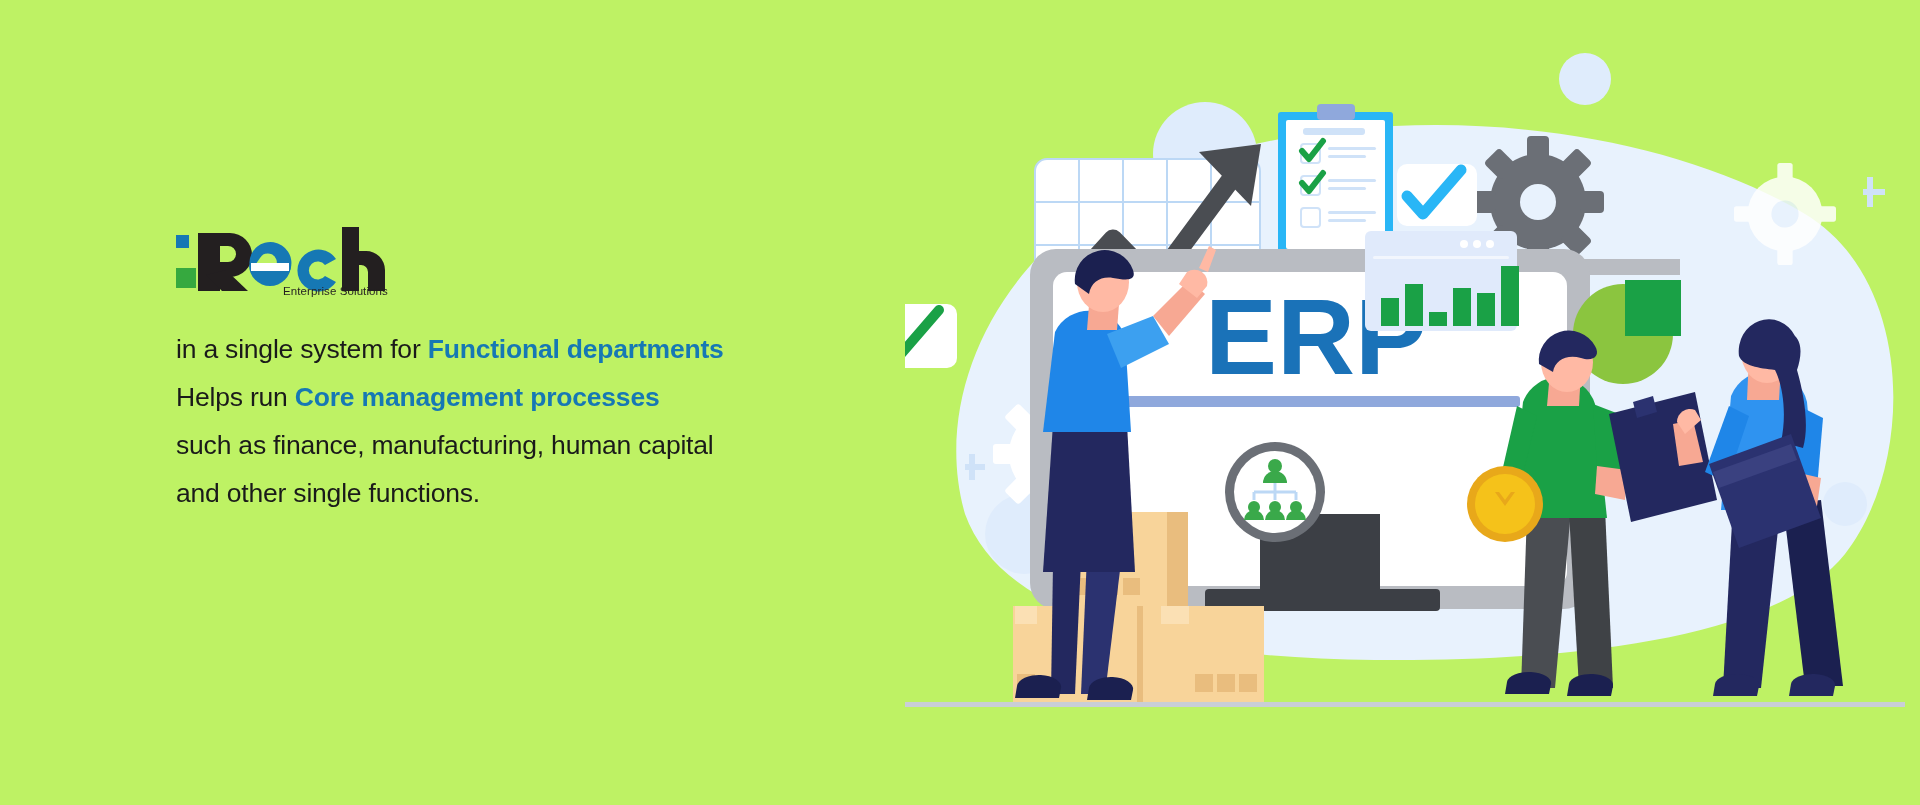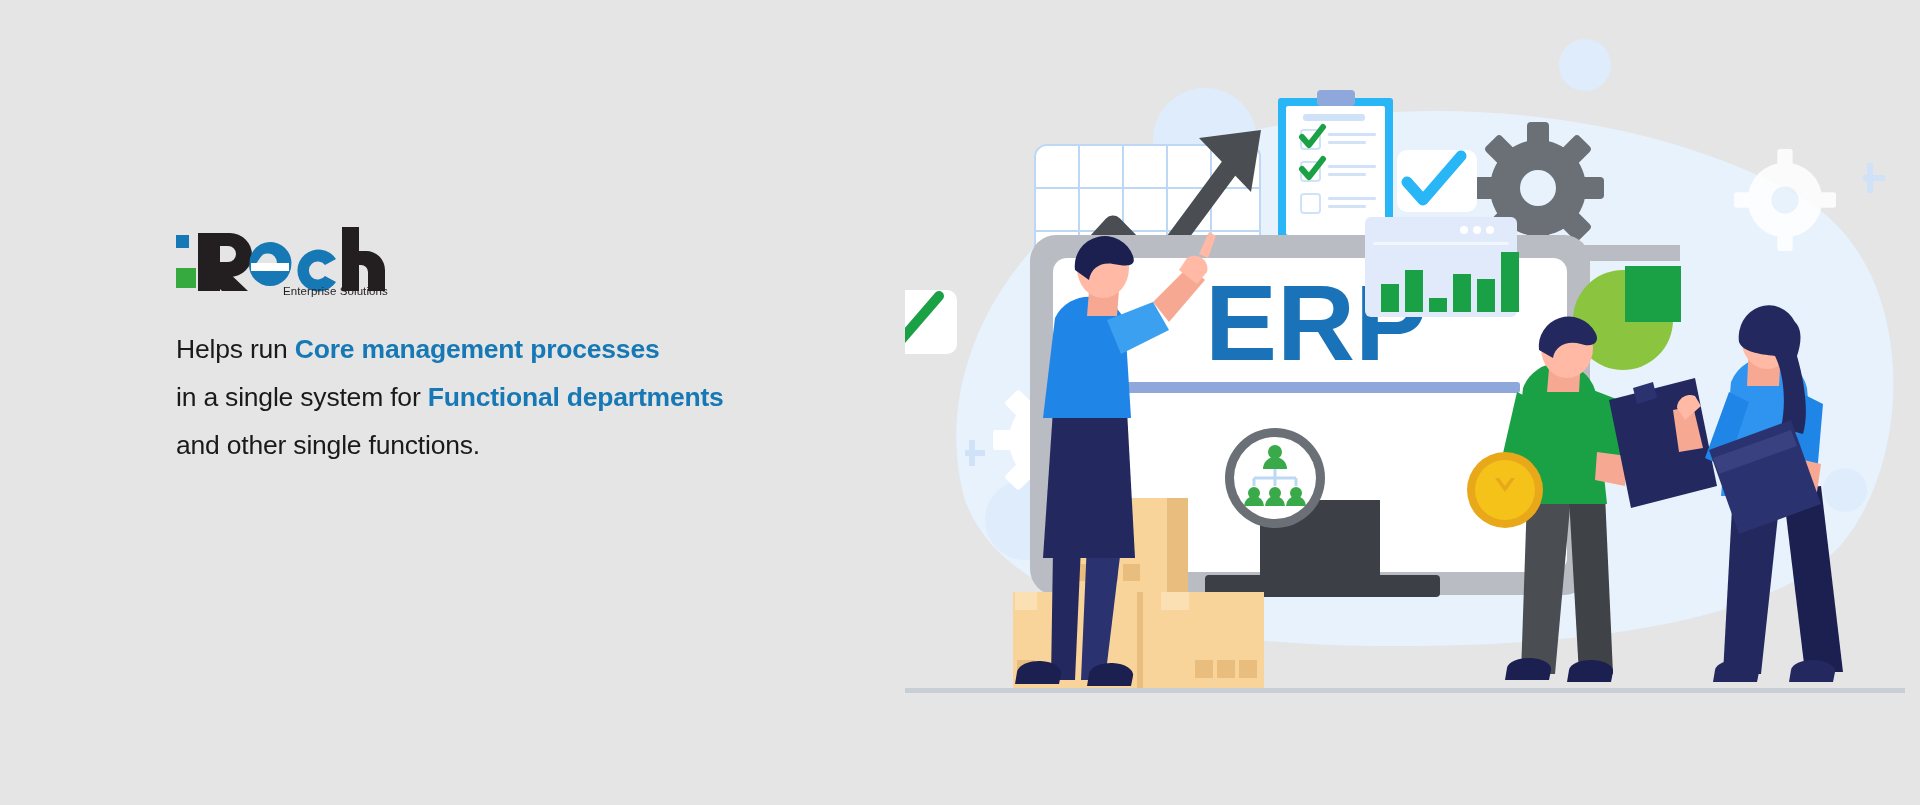--- a/index.html
+++ b/index.html
@@ -1,19 +1,19 @@
 <!DOCTYPE html>
 <html><head>
 <meta charset="utf-8">
 <style>
   * { margin:0; padding:0; box-sizing:border-box; }
   html,body { width:1920px; height:805px; background:#ffffff; overflow:hidden; }
   body { font-family:"Liberation Sans", sans-serif; }
 
-  .stage { position:relative; width:1920px; height:805px; background:#e5e5e5; }
+  .stage { position:relative; width:1920px; height:805px; background:#bef264; }
 
   
   .left-col { position:absolute; left:176px; top:225px; width:700px; }
 
   .logo-wrap { position:relative; width:215px; height:78px; }
   .logo-svg { display:block; }
   .logo-tagline {
     position:absolute; left:107px; top:60px;
     font-size:11.5px; letter-spacing:.1px; color:#231f20;
     font-family:"Liberation Sans", sans-serif; white-space:nowrap;
@@ -23,21 +23,21 @@
   .copy p {
     font-size:26.5px;
     line-height:48px;
     color:#1a1a1a;
     letter-spacing:-0.2px;
     font-family:"Liberation Sans", sans-serif;
   }
   .hl { color:#1678b4; font-weight:bold; }
 
   
-  .art { position:absolute; left:905px; top:20px; width:1000px; height:680px;text-align:right; }
+  .art { position:absolute; left:905px; top:34px; width:1000px; height:680px;text-align:right; }
   .art svg { display:block; width:1000px; height:680px; }
 </style>
 </head>
 <body>
 
 <div class="stage">
 
   <div class="left-col">
 
     <div class="logo-wrap">
@@ -64,22 +64,23 @@
 
         <g fill="#231f20">
           <rect x="166" y="2" width="17" height="64"></rect>
           <path d="M178 26 h12 a19 19 0 0 1 19 19 v21 h-17 v-19 a7 7 0 0 0 -7 -7 h-7 z"></path>
         </g>
       </svg>
       <div class="logo-tagline">Enterprise Solutions</div>
     </div>
 
     <div class="copy">
+      <p><span>in a single system for </span><span class="hl">Functional departments</span></p>
       <p><span>Helps run </span><span class="hl">Core management processes</span></p>
-      <p><span>in a single system for </span><span class="hl">Functional departments</span></p>
+      <p>such as finance, manufacturing, human capital</p>
       <p>and other single functions.</p>
     </div>
   </div>
 
   <div class="art">
     <svg viewBox="0 0 1000 680">
 
       <g>
         <path d="M60 480 C20 340 120 170 310 120 C520 62 760 96 900 180 C1010 246 1010 430 940 520 C880 596 700 628 470 626 C250 624 96 580 60 480 Z" fill="#e8f2fd"></path>
         <path d="M250 520 C170 470 180 352 280 300 C360 258 470 276 520 340 C566 400 540 500 450 534 C376 562 300 552 250 520 Z" fill="#e1ecfb" opacity=".7"></path>

